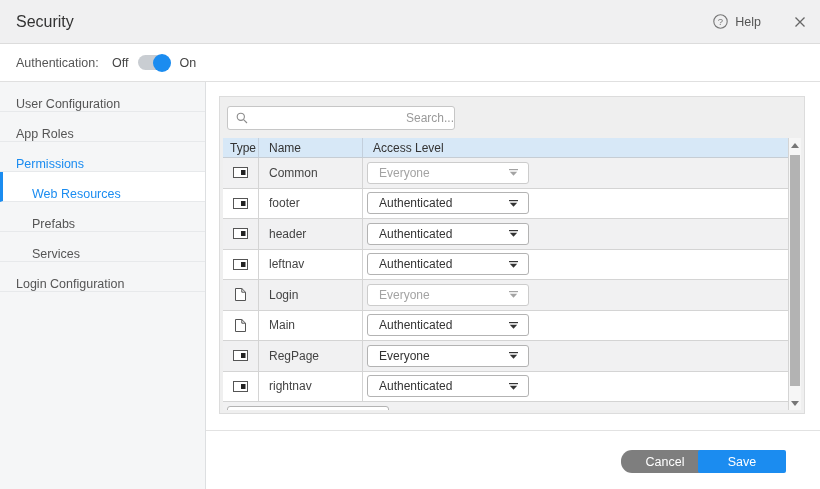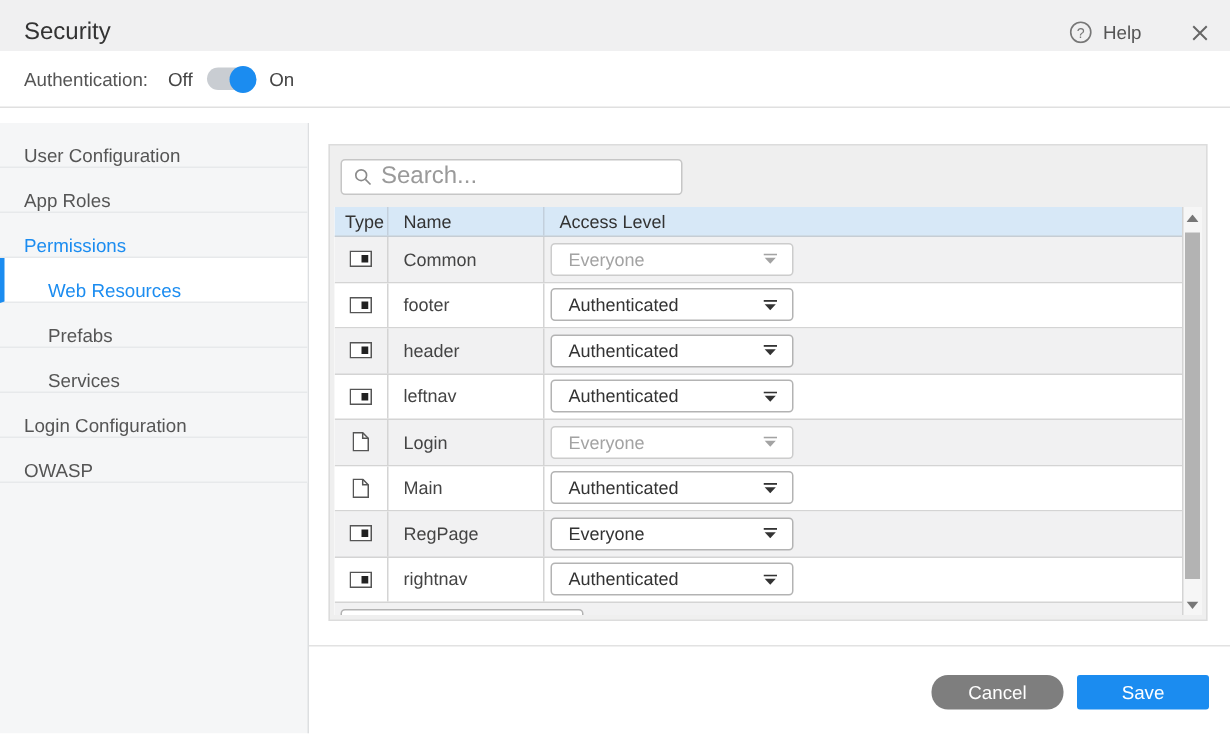--- a/index.html
+++ b/index.html
@@ -19,21 +19,21 @@
     display: flex; align-items: center; padding: 0 14px 0 16px;
   }
   .title-bar h1 { font-size: 16px; font-weight: 400; color: #333; flex: 1; }
   .title-actions { display: flex; align-items: center; gap: 7px; }
   .help-btn { display: flex; align-items: center; gap: 7px; cursor: pointer; }
   .help-label { font-size: 12.5px; color: #555; }
   .close-btn { margin-left: 26px; cursor: pointer; display: flex; align-items: center; }
 
   
   .auth-bar {
-    position: absolute; left: 0; top: 34px; width: 820px; height: 38px;
+    position: absolute; left: 0; top: 44px; width: 820px; height: 38px;
     background: #fff; border-bottom: 1px solid #e0e0e0;
     display: flex; align-items: center; padding-left: 16px;
   }
   .auth-label { font-size: 12.5px; color: #555; width: 96px; }
   .toggle-off, .toggle-on { font-size: 12.5px; color: #444; }
   .toggle {
     position: relative; width: 31px; height: 15px; margin: 0 10px;
     background: #c9cdd2; border-radius: 8px; cursor: pointer;
   }
   .toggle .knob {
@@ -62,22 +62,22 @@
     position: absolute; left: 13px; top: 14px; width: 586px; height: 318px;
     background: #efefef; border: 1px solid #dcdcdc;
   }
   .search-area { height: 41px; display: flex; align-items: center; padding-left: 7px; }
   .search-box {
     width: 228px; height: 24px; background: #fff;
     border: 1px solid #c6c6c6; border-radius: 3px;
     display: flex; align-items: center; padding-left: 8px; gap: 6px;
   }
   .search-box input {
-    border: none; outline: none; flex: 1; font-size: 16px;
-    font-family: "Liberation Sans", sans-serif; color: #333; background: transparent; height: 100%;
+    border: none; outline: none; flex: 1; font-size: 12px;
+    font-family: "Liberation Sans", sans-serif; color: #333; background: transparent; height: 100%; text-align: right;
   }
   .search-box input::placeholder { color: #9a9a9a; }
 
   .table-wrap {
     position: absolute; left: 3px; right: 3px; top: 41px; bottom: 3px;
     background: #fff; display: flex;
   }
   .table-cols { flex: 1; display: flex; flex-direction: column; overflow: hidden; }
   .thead {
     height: 20px; flex: none; background: #d7e8f7; display: grid;
@@ -126,21 +126,21 @@
   .vs-thumb { position: absolute; left: 1px; width: 10px; top: 17px; bottom: 24px; background: #b3b3b3; cursor: pointer; }
 
   
   .footer-divider { position: absolute; left: 206px; top: 430px; width: 614px; height: 1px; background: #e2e2e2; }
   .btn {
     position: absolute; top: 450px; width: 88px; height: 23px;
     border: none; border-radius: 2px; color: #fff; font-size: 12.5px;
     font-family: "Liberation Sans", sans-serif; cursor: pointer;
   }
   .btn-cancel { left: 621px; background: #7e7e7e; border-radius: 11px; }
-  .btn-save { left: 718px; }
+  .btn-save { left: 698px; }
 </style>
 </head>
 <body>
 
 <div class="title-bar">
   <h1>Security</h1>
   <div class="title-actions">
     <div class="help-btn">
       <span style="line-height:0;">
         <svg width="15" height="15" viewBox="0 0 15 15">
@@ -183,23 +183,20 @@
     <span class="sb-label">Web Resources</span>
   </div>
     <div class="sb-item child">
     <span class="sb-label">Prefabs</span>
   </div>
     <div class="sb-item child">
     <span class="sb-label">Services</span>
   </div>
     <div class="sb-item">
     <span class="sb-label">Login Configuration</span>
-  </div>
-    <div class="sb-item">
-    <span class="sb-label">OWASP</span>
   </div>
   </div>
 
 <div class="main">
   <div class="panel">
     <div class="search-area">
       <div class="search-box">
         <span style="line-height:0;">
           <svg width="12" height="12" viewBox="0 0 12 12">
             <circle cx="4.8" cy="4.8" r="3.6" fill="none" stroke="#8a8a8a" stroke-width="1.1"></circle>

